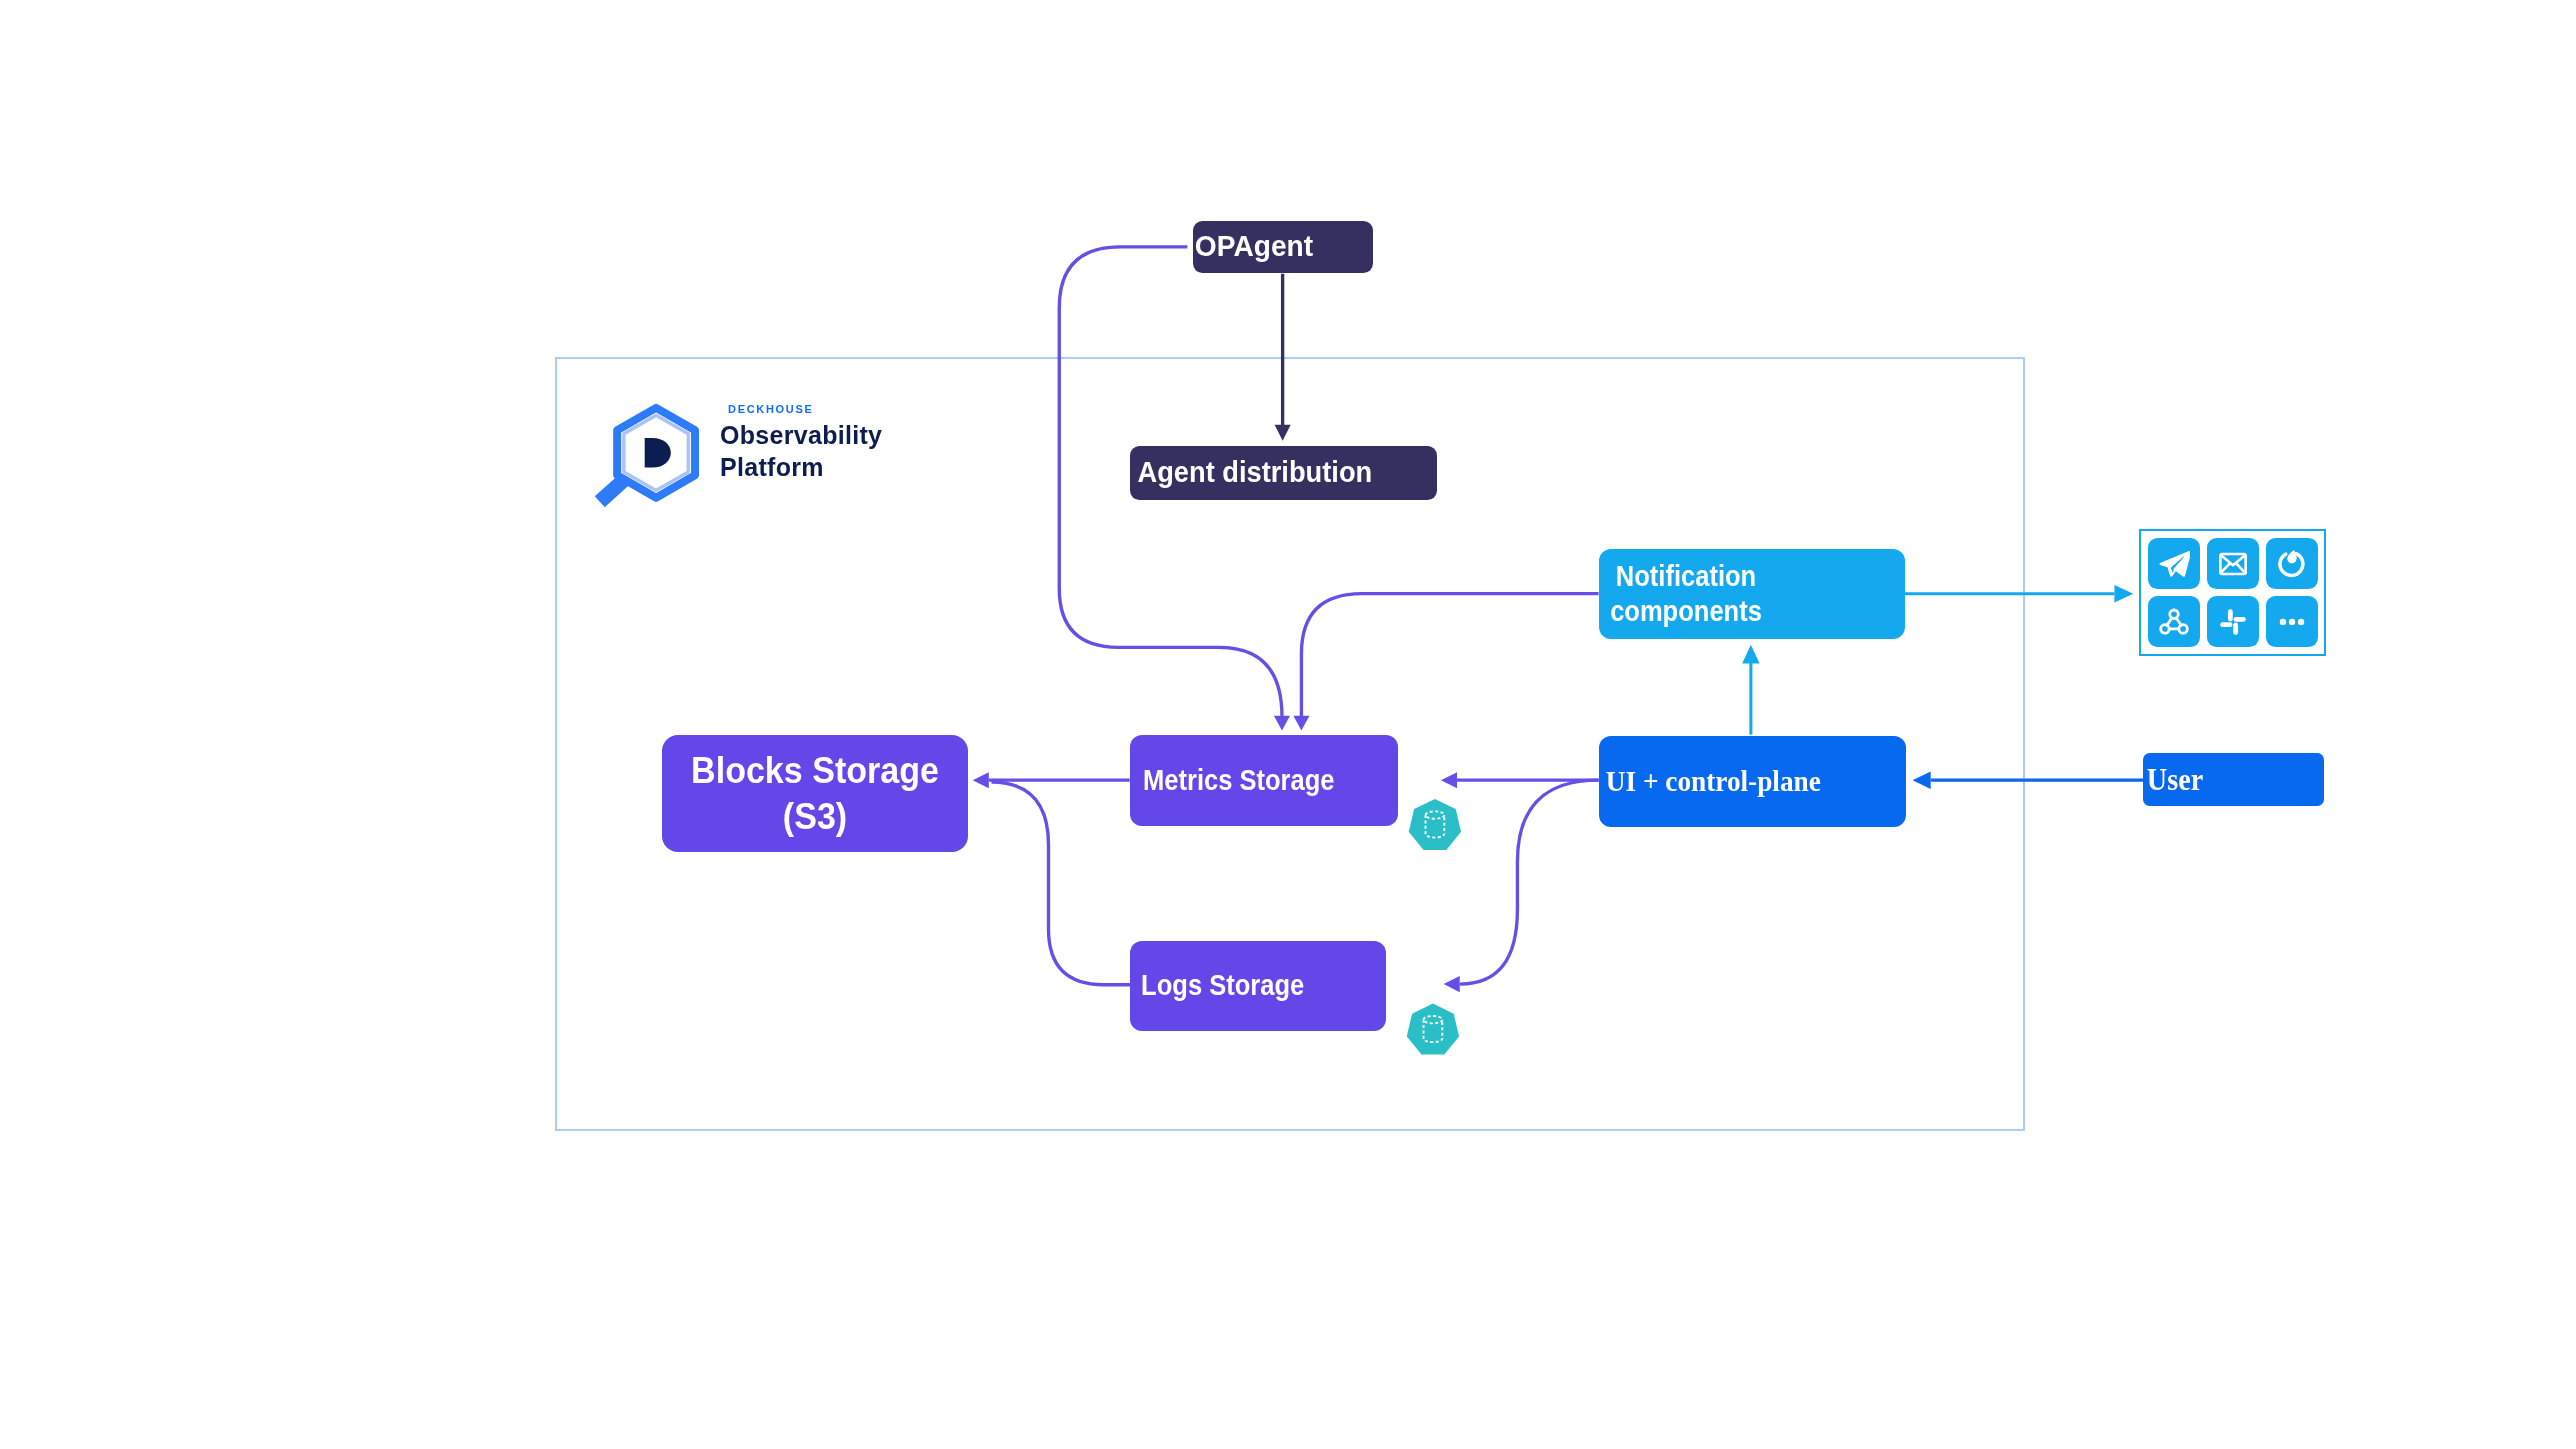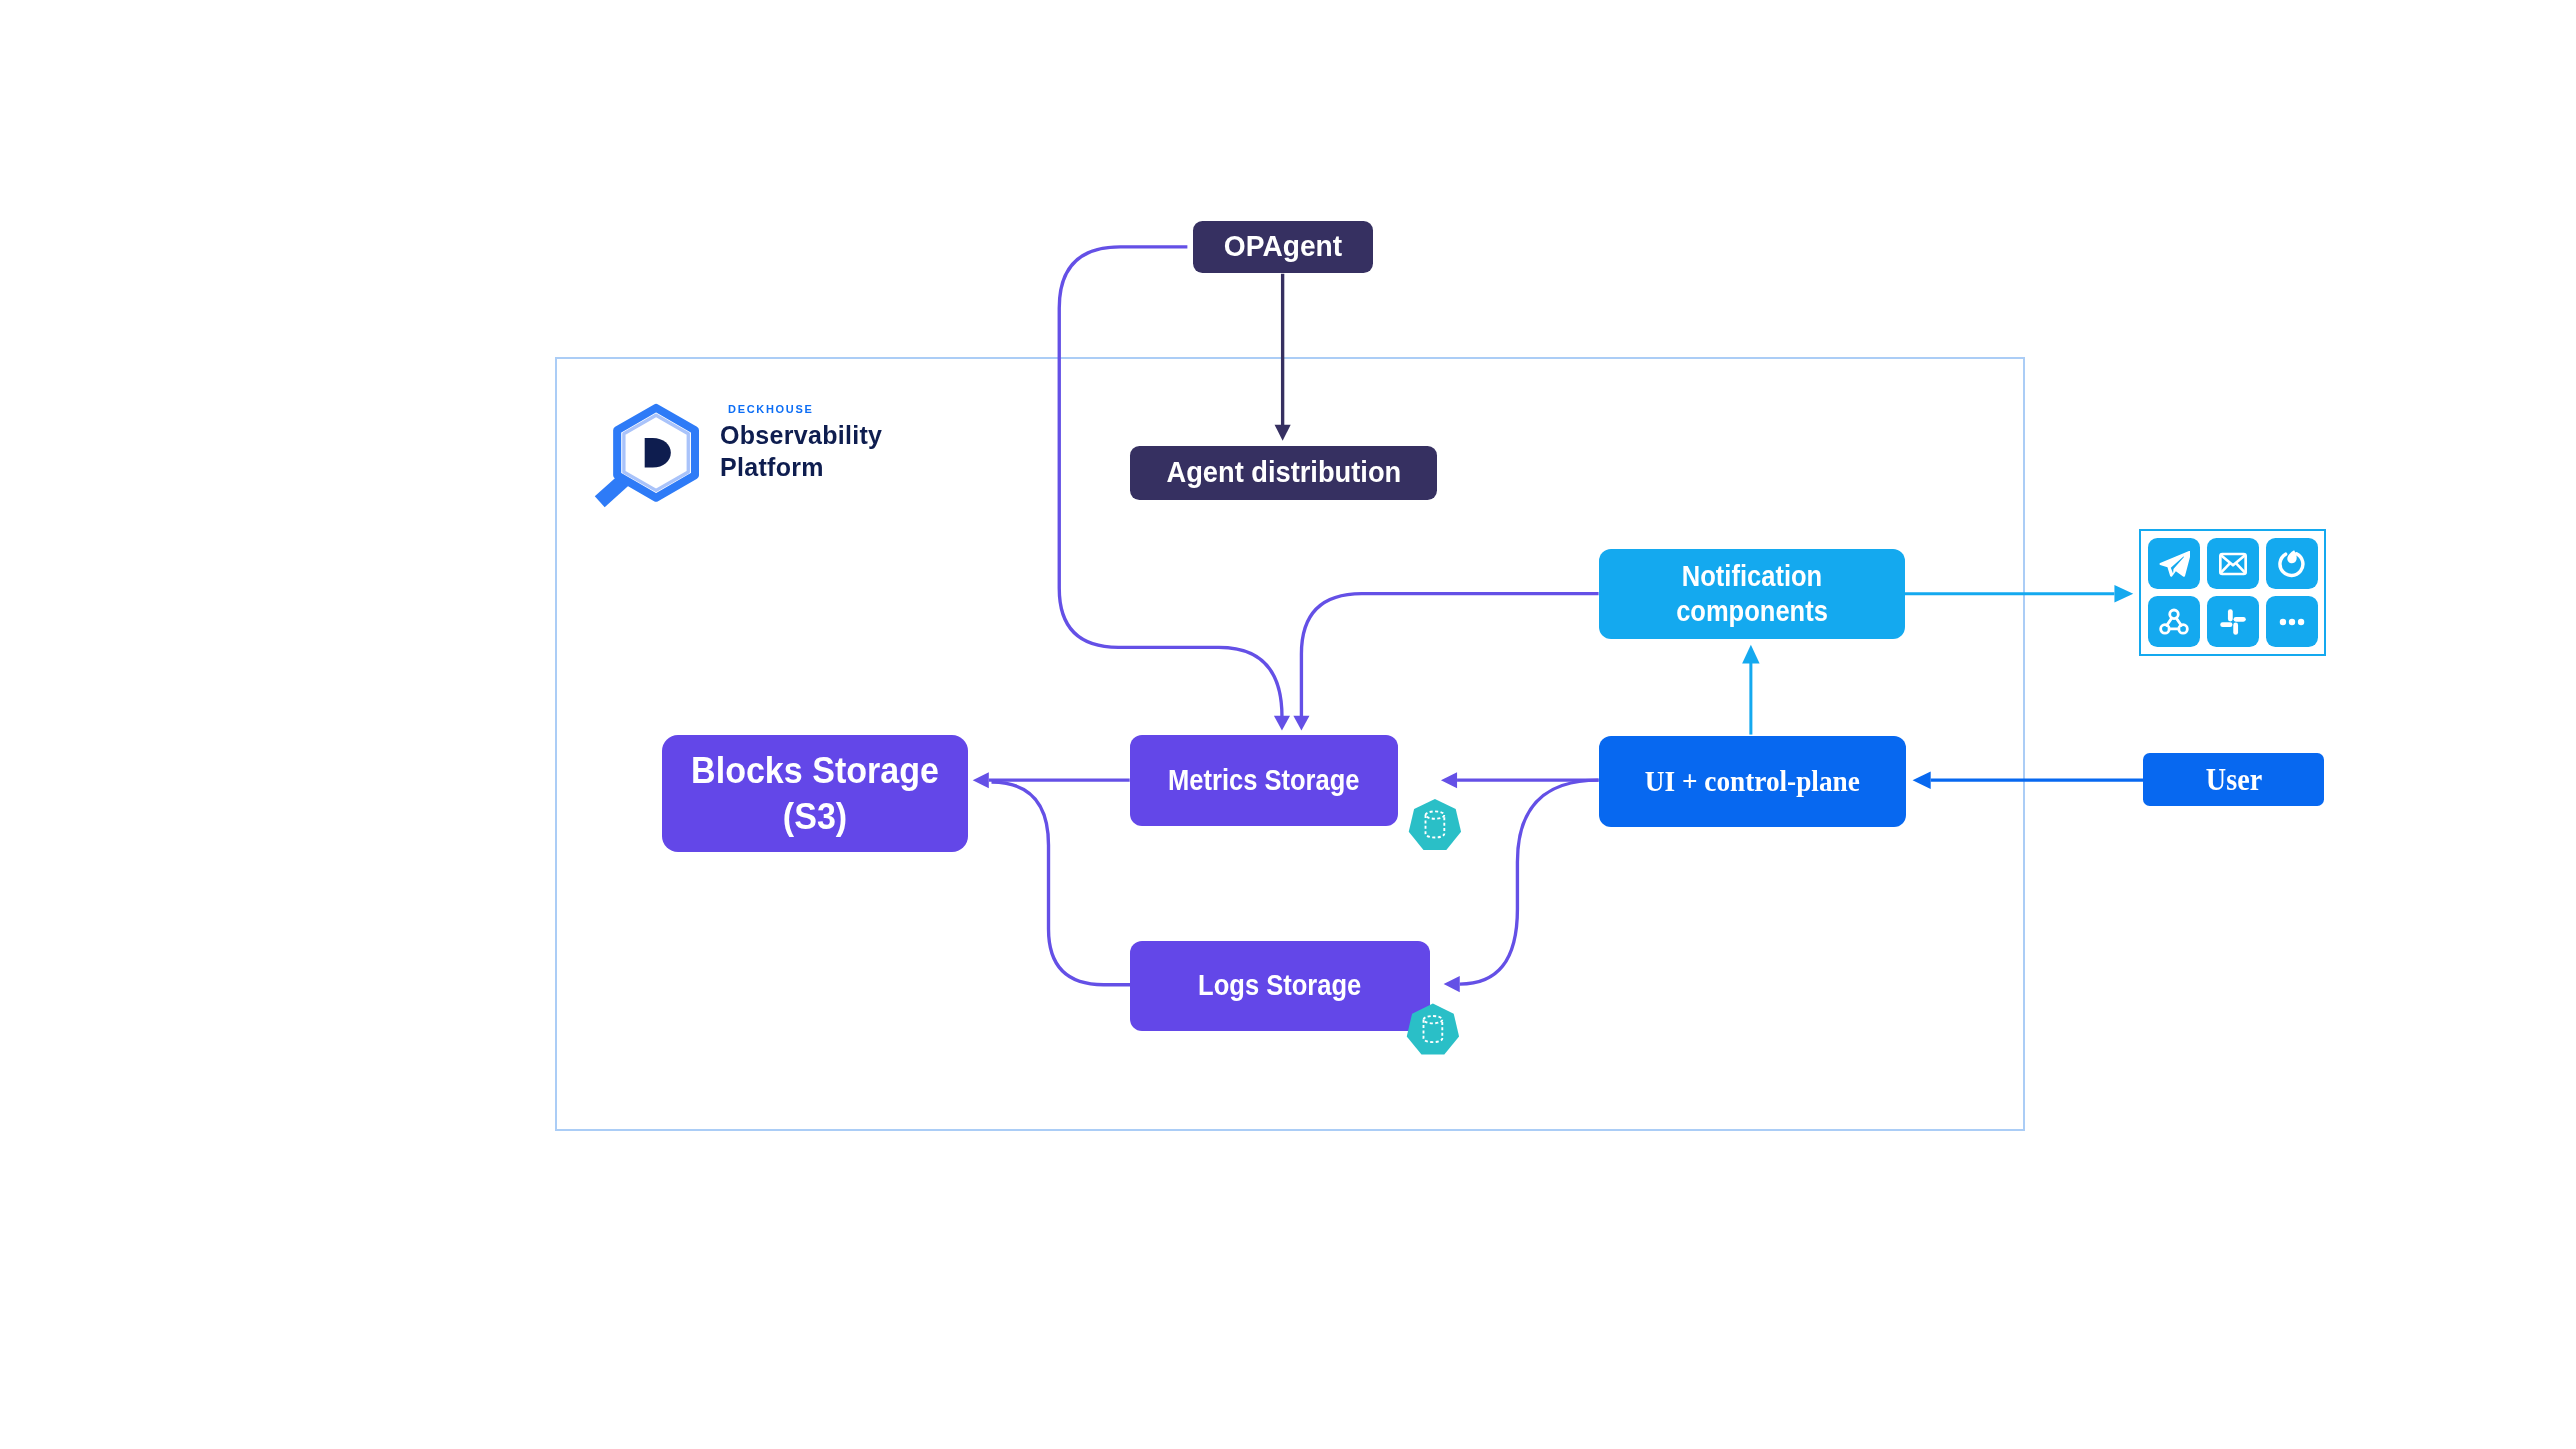--- a/index.html
+++ b/index.html
@@ -1,37 +1,37 @@
 <!DOCTYPE html>
 <html style="--purple-box: #6347e8; --purple-line: #6450e6; --dark: #363061; --blue: #0768f0; --cyan: #14a9ef; --teal: #2abfc7; --container-border: #abcdf6; --logo-blue: #2e7bf7; --logo-light: #a9c3fa; --navy-text: #0e1d4f; --brand-blue: #0d6ef5;font-size:10.7px"><head>
 <meta charset="utf-8">
 <style>
   html,body{margin:0;padding:0;background:#fff;}
   .stage{position:relative;width:2576px;height:1449px;background:#fff;overflow:hidden;
          font-family:"Liberation Sans",sans-serif;}
   .container{position:absolute;left:555px;top:357px;width:1466px;height:770px;
              border:2px solid var(--container-border);}
-  .node{position:absolute;display:flex;align-items:center;justify-content:center;
+  .node{position:absolute;display:flex;align-items:center;
         color:#fff;font-weight:700;text-align:center;box-sizing:border-box;z-index:2;}
   .node .lbl{display:block;transform:scaleX(0.88);line-height:1.22;}
   .dark{background:var(--dark);}
   .purple{background:var(--purple-box);}
   .blue{background:var(--blue);font-family:Liberation Serif, serif;}
   .cyan{background:var(--cyan);}
   #node-opagent{left:1193px;top:221px;width:180px;height:52px;border-radius:9.4px;font-size:29px;}
   #node-opagent .lbl{transform:scaleX(0.97);}
   #node-agent{left:1130px;top:446px;width:307px;height:54px;border-radius:9.4px;font-size:29px;}
   #node-agent .lbl{transform:scaleX(0.94);}
   #node-notification{left:1599px;top:549px;width:306px;height:90px;border-radius:12px;font-size:29px;}
   #node-blocks{left:662px;top:735px;width:306px;height:117px;border-radius:16px;font-size:37px;}
   #node-blocks .lbl{transform:scaleX(0.92);}
   #node-metrics{left:1130px;top:735px;width:268px;height:91px;border-radius:12px;font-size:29px;}
   #node-ui{left:1599px;top:736px;width:307px;height:91px;border-radius:12px;font-size:29px;}
   #node-ui .lbl{transform:scaleX(0.94);}
-  #node-logs{left:1130px;top:941px;width:300px;height:90px;border-radius:12px;font-size:29px;}
+  #node-logs{left:1130px;top:941px;width:256px;height:90px;border-radius:12px;font-size:29px;}
   #node-user{left:2143px;top:753px;width:181px;height:53px;border-radius:6.7px;font-size:32px;}
   #wires{position:absolute;left:0;top:0;z-index:1;}
   #badges{position:absolute;left:0;top:0;z-index:3;}
   .w-purple{stroke:var(--purple-line);stroke-width:5;fill:none;}
   .f-purple{fill:var(--purple-line);}
   .w-dark{stroke:var(--dark);stroke-width:5;fill:none;}
   .f-dark{fill:var(--dark);}
   .w-cyan{stroke:var(--cyan);stroke-width:4.5;fill:none;}
   .f-cyan{fill:var(--cyan);}
   .w-blue{stroke:var(--blue);stroke-width:5;fill:none;}

